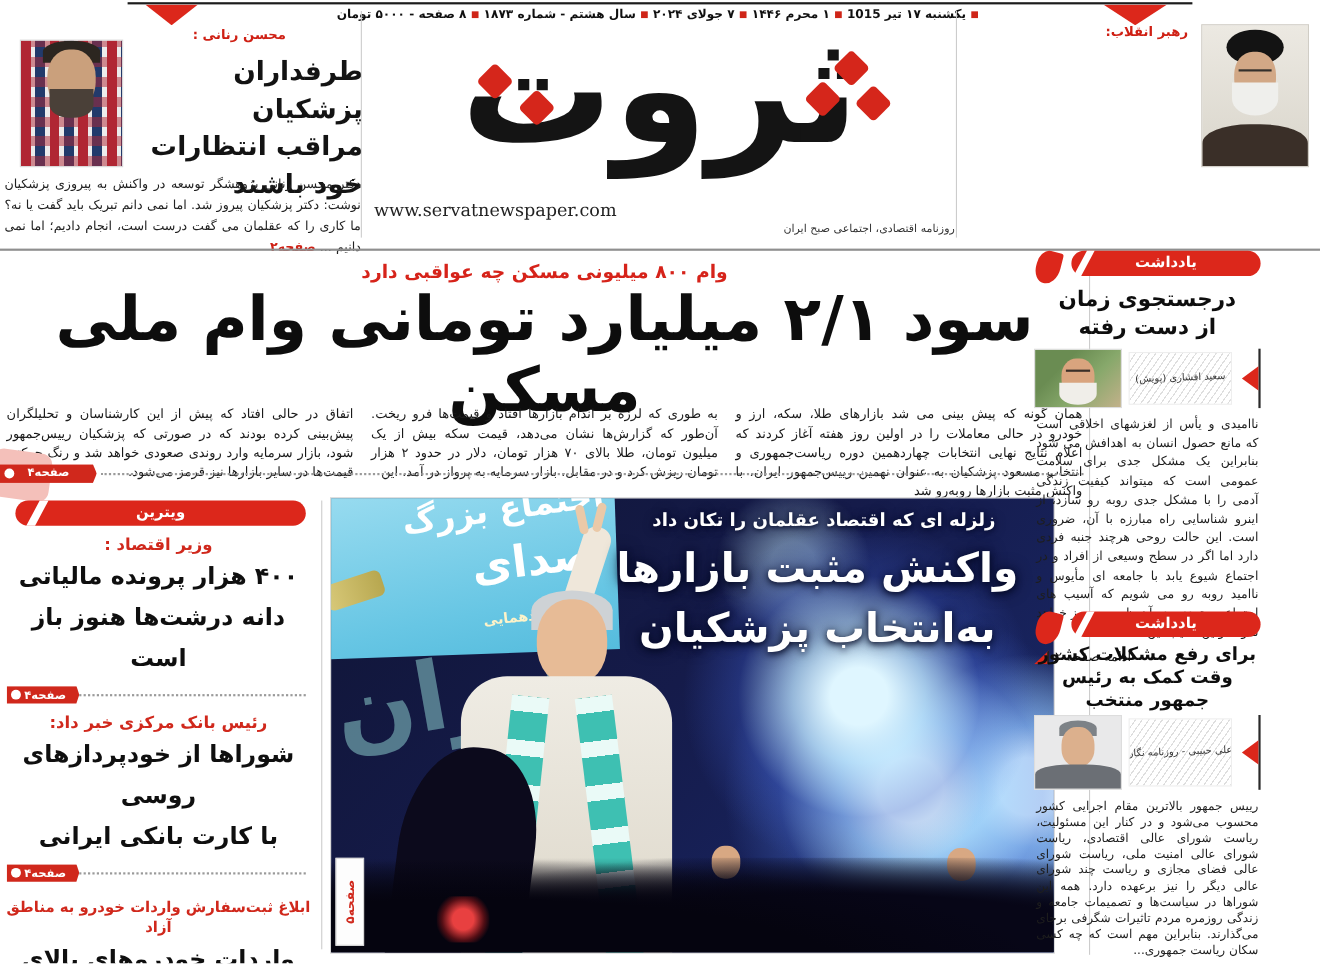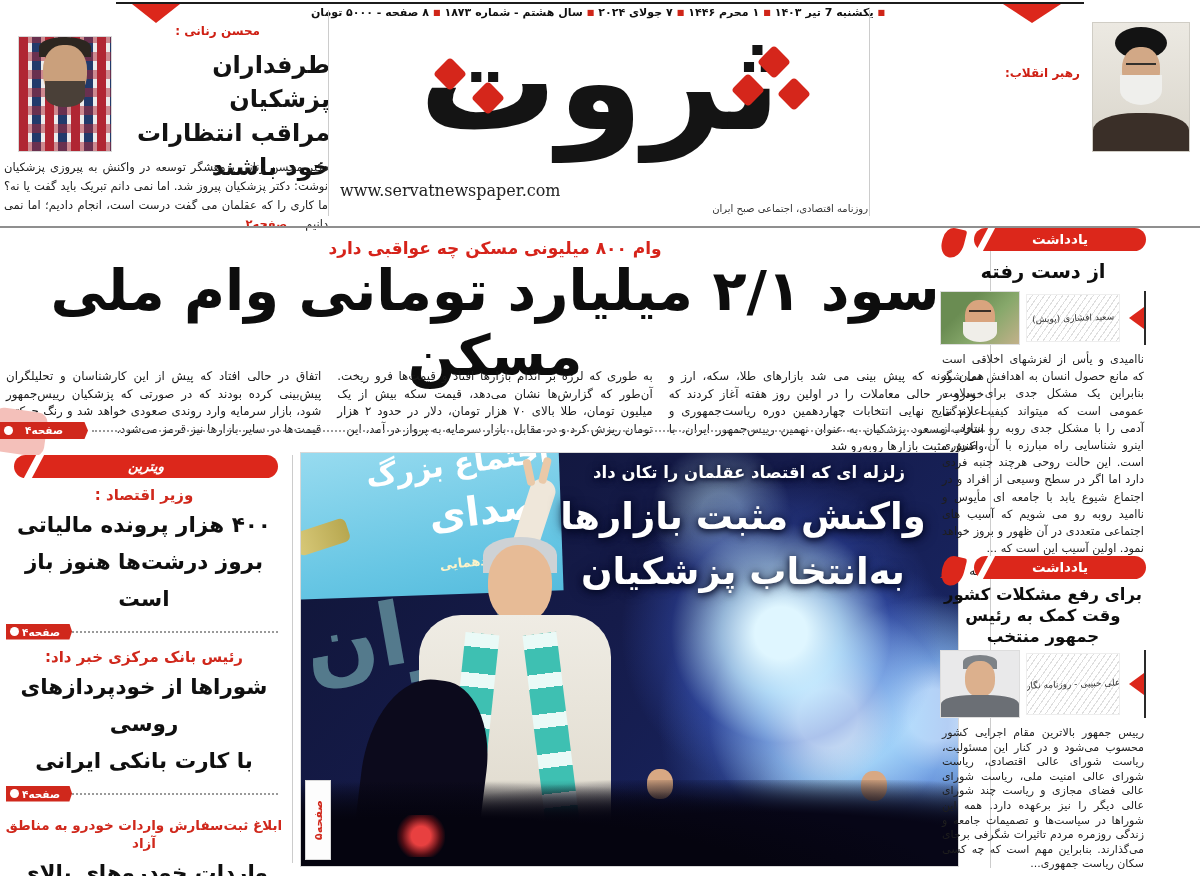--- a/index.html
+++ b/index.html
@@ -31,21 +31,21 @@
   .hstory-body{font-size:11.5px;line-height:17.5px;text-align:justify;color:#222;}
   .pageref-inline{color:#cf2014;font-weight:800;}
 
   .hr-sec{position:absolute;left:872px;top:6px;width:326px;height:217px;}
   .kh-photo{position:absolute;left:220px;top:16px;width:96px;height:128px;background:linear-gradient(180deg,#ece9e2,#d9d5cb);overflow:hidden;border:1px solid #d0cdc5;}
   .kh-turban{position:absolute;left:22px;top:4px;width:52px;height:32px;background:#131313;border-radius:50%;}
   .kh-face{position:absolute;left:29px;top:24px;width:38px;height:46px;background:#d2a886;border-radius:45%;}
   .kh-glass{position:absolute;left:33px;top:40px;width:30px;height:6px;border-top:2px solid #33302c;}
   .kh-beard{position:absolute;left:27px;top:52px;width:42px;height:30px;background:#efefec;border-radius:0 0 50% 50%;}
   .kh-robe{position:absolute;left:0;bottom:0;width:100%;height:38px;background:#3a2f28;border-radius:45% 45% 0 0;}
-  .hr-kicker{position:absolute;right:118px;top:16px;margin-top:44px;}
+  .hr-kicker{position:absolute;right:118px;top:16px;}
   .hr-h{position:absolute;right:106px;top:40px;width:216px;}
   .hr-body{position:absolute;right:2px;top:150px;width:322px;}
 
   .hl-sec{position:absolute;left:2px;top:6px;width:328px;height:217px;}
   .rn-photo{position:absolute;left:16px;top:30px;width:92px;height:114px;border:1px solid #d8d8d8;overflow:hidden;
     background:repeating-linear-gradient(0deg,rgba(176,38,51,.5) 0 9px,rgba(255,255,255,0) 9px 18px),
                repeating-linear-gradient(90deg,#b02633 0 9px,#ececec 9px 13px,#223a6b 13px 22px,#ececec 22px 26px);}
   .rn-head{position:absolute;left:24px;top:8px;width:44px;height:54px;background:#caa07c;border-radius:45%;}
   .rn-hair{position:absolute;left:20px;top:0;width:52px;height:20px;background:#2c2620;border-radius:50% 50% 0 0;}
   .rn-beard{position:absolute;left:26px;top:44px;width:40px;height:26px;background:#4a4038;border-radius:0 0 45% 45%;}
@@ -69,21 +69,21 @@
   .badge-strip::before{content:"";position:absolute;left:4px;top:4px;width:9px;height:9px;background:#fff;border-radius:50%;}
   .lead-dotline{position:absolute;left:92px;top:430px;width:893px;border-top:2px dotted #9a9a9a;}
 
   
   .redbar{height:23px;background:#dc271b;border-radius:12px;color:#fff;font-size:13.5px;font-weight:800;
           text-align:center;line-height:23px;position:relative;}
   .redbar::before{content:"";position:absolute;left:16px;top:0;width:8px;height:100%;background:#fff;transform:skewX(-28deg);}
 
   
   .vit{position:absolute;left:0;top:452px;width:288px;}
-  .vit .redbar{margin:3px 10px 1px 14px;font-style:italic;}
+  .vit .redbar{margin:3px 10px 1px 14px;}
   .vit-kicker{margin-top:8px;text-align:center;color:#d0281c;font-weight:800;font-size:15px;line-height:18px;}
   .vit-kicker.small{font-size:13.5px;margin-top:14px;}
   .vit-h{text-align:center;font-weight:800;font-size:21.5px;line-height:37px;color:#0f0f0f;margin-top:2px;}
   .vit-h span{display:block;}
   .vit-sep{display:flex;align-items:center;margin:6px 8px 0 6px;direction:rtl;height:17px;}
   .vit-sep .dots{flex:1;border-top:2px dotted #9a9a9a;margin-right:2px;}
   .pageref{background:#d0281c;color:#fff;font-size:10.5px;font-weight:700;height:16px;line-height:16px;
            padding:0 12px 0 16px;clip-path:polygon(0 0,96% 0,100% 50%,96% 100%,0 100%);position:relative;}
   .pageref::before{content:"";position:absolute;left:4px;top:3.5px;width:9px;height:9px;background:#fff;border-radius:50%;}
 
@@ -166,21 +166,21 @@
 <body>
 
 <div class="page">
 
   <div class="topline"></div>
   <div class="pennant pl"></div>
   <div class="pennant pr"></div>
 
   <div class="hc">
     <div class="dateline">
-      <span class="seg">یکشنبه 7 تیر ۱۴۰۳</span>
+      <span class="seg">یکشنبه ۱۷ تیر 1015</span>
       <span class="seg">۱ محرم ۱۴۴۶</span>
       <span class="seg">۷ جولای ۲۰۲۴</span>
       <span class="seg">سال هشتم - شماره ۱۸۷۳</span>
       <span class="seg">۸ صفحه - ۵۰۰۰ تومان</span>
     </div>
     <div class="logo">ثروت</div>
     <div class="logo-dot ld1"></div>
     <div class="logo-dot ld2"></div>
     <div class="logo-dot ld3"></div>
     <div class="logo-dot ld4"></div>
@@ -235,21 +235,21 @@
 
   <div class="vline v3"></div>
   <div class="vline v4"></div>
 
   <div class="vit">
     <div class="redbar">ویترین</div>
 
     <div class="vit-kicker">وزیر اقتصاد :</div>
     <div class="vit-h">
       <span>۴۰۰ هزار پرونده مالیاتی</span>
-      <span>بروز درشت‌ها هنوز باز است</span>
+      <span>دانه درشت‌ها هنوز باز است</span>
     </div>
     <div class="vit-sep">
       <span class="dots"></span>
       <span class="pageref">صفحه۴</span>
     </div>
 
     <div class="vit-kicker">رئیس بانک مرکزی خبر داد:</div>
     <div class="vit-h">
       <span>شوراها از خودپردازهای روسی</span>
       <span>با کارت بانکی ایرانی</span>
@@ -296,20 +296,21 @@
     <div class="photo-badge">
       <span>صفحه۵</span>
     </div>
   </div>
 
   <div class="sb">
 
     <div class="sec sec1">
       <div class="note-bar">یادداشت</div>
       <div class="note-title">
+        <span>درجستجوی زمان</span>
         <span>از دست رفته</span>
       </div>
       <div class="note-row">
         <div class="note-photo pf-af">
           <div class="pf-face"></div>
           <div class="pf-glass"></div>
           <div class="pf-beard"></div>
         </div>
         <div class="note-sign">
           <span>سعید افشاری (پویش)</span>

